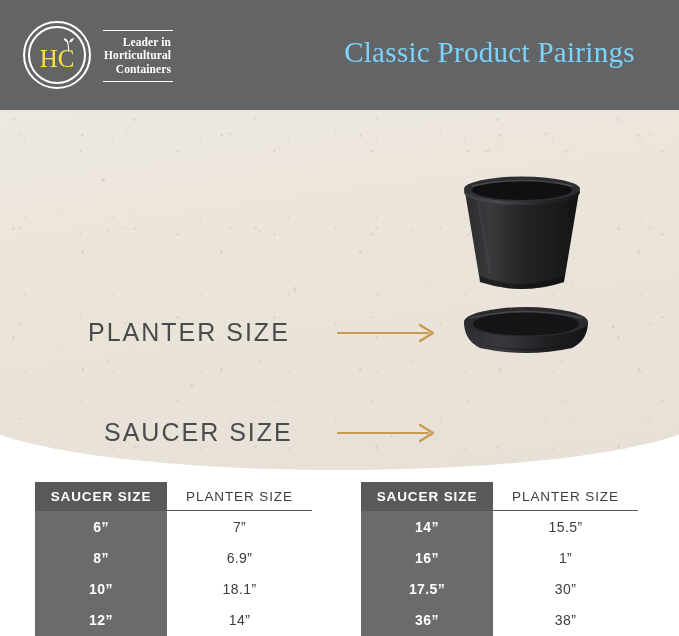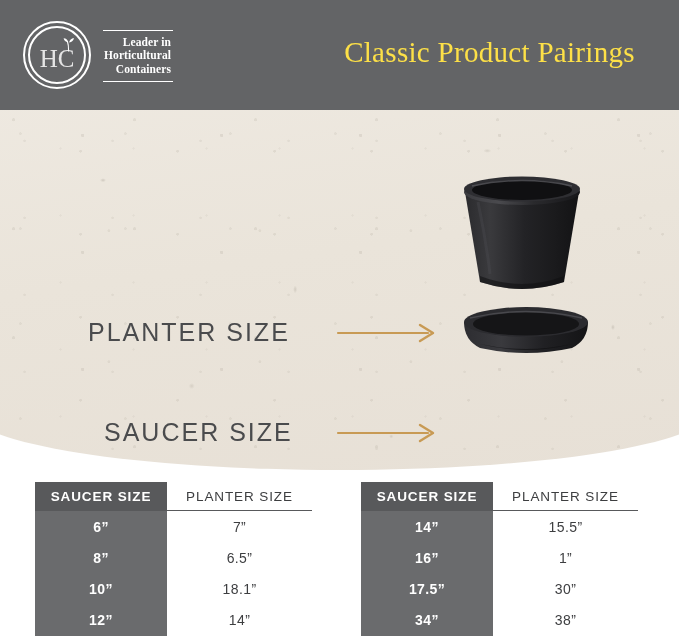--- a/index.html
+++ b/index.html
@@ -64,21 +64,21 @@
   .logo-hc {
     position: absolute;
     left: 0; top: 0;
     width: 70px; height: 72px;
     display: flex;
     align-items: center;
     justify-content: center;
     font-family: "Liberation Serif", serif;
     font-size: 25px;
     letter-spacing: 0px;
-    color: #e5e5e5;
+    color: #fde047;
     padding-top: 6px;
     box-sizing: border-box;
   }
   .logo-leaf {
     position: absolute;
     left: 38px;
     top: 16px;
     width: 18px;
     height: 16px;
   }
@@ -105,21 +105,21 @@
 
   .header-title {
     position: absolute;
     left: 300px;
     top: 0;
     width: 379px;
     height: 110px;
     display: flex;
     align-items: center;
     justify-content: center;
-    color: #fde047;
+    color: #7dd3fc;
     font-family: "Liberation Serif", serif;
     font-size: 29px;
     letter-spacing: 0.3px;
     padding-bottom: 6px;
     box-sizing: border-box;
   }
 
   
   .hero {
     position: absolute;
@@ -379,21 +379,21 @@
       <div class="th-planter">PLANTER SIZE</div>
     </div>
     <div class="tbl-body">
       <div class="tbl-col-fill"></div>
       <div class="trow">
         <div class="td-saucer">6”</div>
         <div class="td-planter">7”</div>
       </div>
       <div class="trow">
         <div class="td-saucer">8”</div>
-        <div class="td-planter">6.5”</div>
+        <div class="td-planter">6.9”</div>
       </div>
       <div class="trow">
         <div class="td-saucer">10”</div>
         <div class="td-planter">18.1”</div>
       </div>
       <div class="trow">
         <div class="td-saucer">12”</div>
         <div class="td-planter">14”</div>
       </div>
     </div>
@@ -412,19 +412,19 @@
       </div>
       <div class="trow">
         <div class="td-saucer">16”</div>
         <div class="td-planter">1”</div>
       </div>
       <div class="trow">
         <div class="td-saucer">17.5”</div>
         <div class="td-planter">30”</div>
       </div>
       <div class="trow">
-        <div class="td-saucer">34”</div>
+        <div class="td-saucer">36”</div>
         <div class="td-planter">38”</div>
       </div>
     </div>
   </div>
 
 </div>
 
 </body></html>

